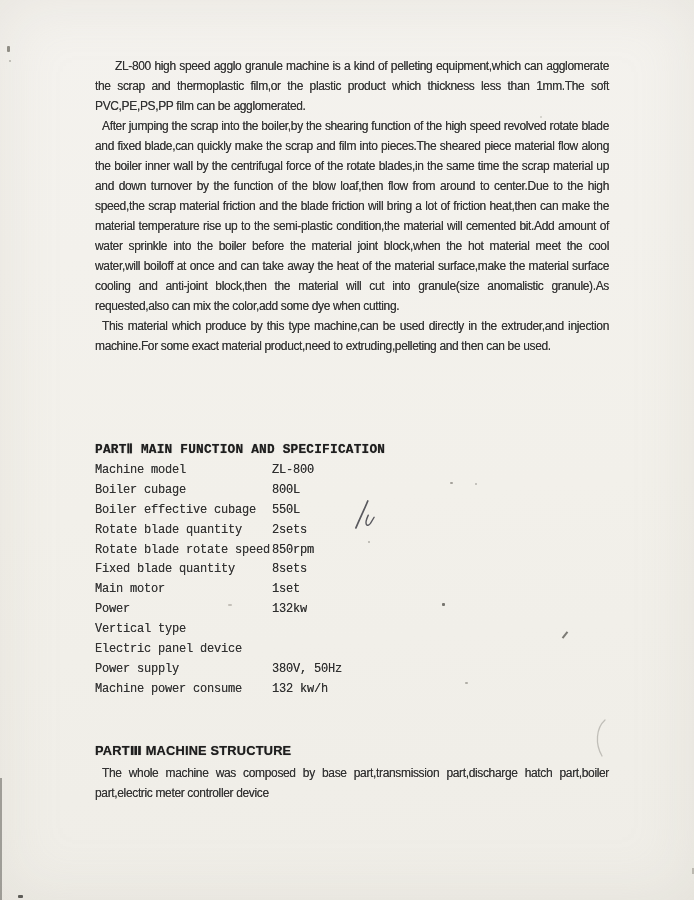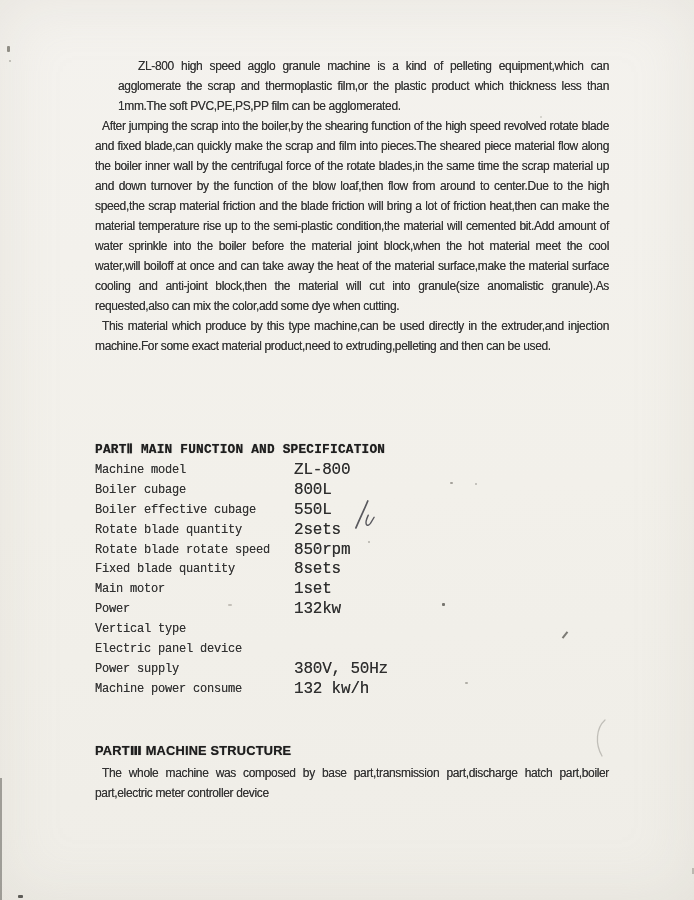--- a/index.html
+++ b/index.html
@@ -27,45 +27,44 @@
   }
   .para {
     margin: 0;
     font-size: 12px;
     line-height: 20px;
     letter-spacing: -0.35px;
     text-align: justify;
     color: #323232;
     text-shadow: 0 0 0.45px rgba(55,55,55,0.7);
   }
-  .indent-lg { text-indent: 20px; margin-left: 23px; }
+  .indent-lg { text-indent: 20px; }
   .indent-sm { text-indent: 7px; }
   #sec1 { top: 56px; }
   #sec1 .sec-heading { margin-bottom: 0; }
   #sec2 { top: 440px; font-family: Liberation Mono, monospace; }
   #sec3 { top: 741px; }
   #sec3 .para { margin-top: 2px; }
   .spec-table { margin-top: 0; }
   .spec-row { display: flex; height: 19.9px; align-items: center; }
   .spec-label {
     width: 177px;
     flex: 0 0 177px;
     font-size: 12px;
     letter-spacing: -0.2px;
     color: #323232;
     text-shadow: 0 0 0.45px rgba(55,55,55,0.7);
     white-space: nowrap;
   }
   .spec-value {
-    font-size: 16px;
+    font-size: 12px;
     letter-spacing: -0.2px;
     color: #2e2e2e;
     text-shadow: 0 0 0.45px rgba(55,55,55,0.7);
     white-space: nowrap;
-    margin-left: 22px;
   }
   
   .artifact { position: absolute; pointer-events: none; }
   .pen-scribble { position: absolute; left: 352px; top: 499px; transform: rotate(6deg); opacity: 0.85; }
   .speck { border-radius: 1px; }
   .sp-a { left: 7px;  top: 46px;  width: 3px; height: 6px;  background: #5c5a50; opacity: .65; }
   .sp-a2{ left: 9px;  top: 60px;  width: 2px; height: 2px;  background: #8a887e; opacity: .6; }
   .sp-b { left: 450px; top: 482px; width: 3px; height: 2px; background: #6f6d65; opacity: .6; }
   .sp-c { left: 475px; top: 483px; width: 2px; height: 2px; background: #84817a; opacity: .55; }
   .sp-d { left: 442px; top: 603px; width: 3px; height: 3px; background: #4e4c46; opacity: .75; }

